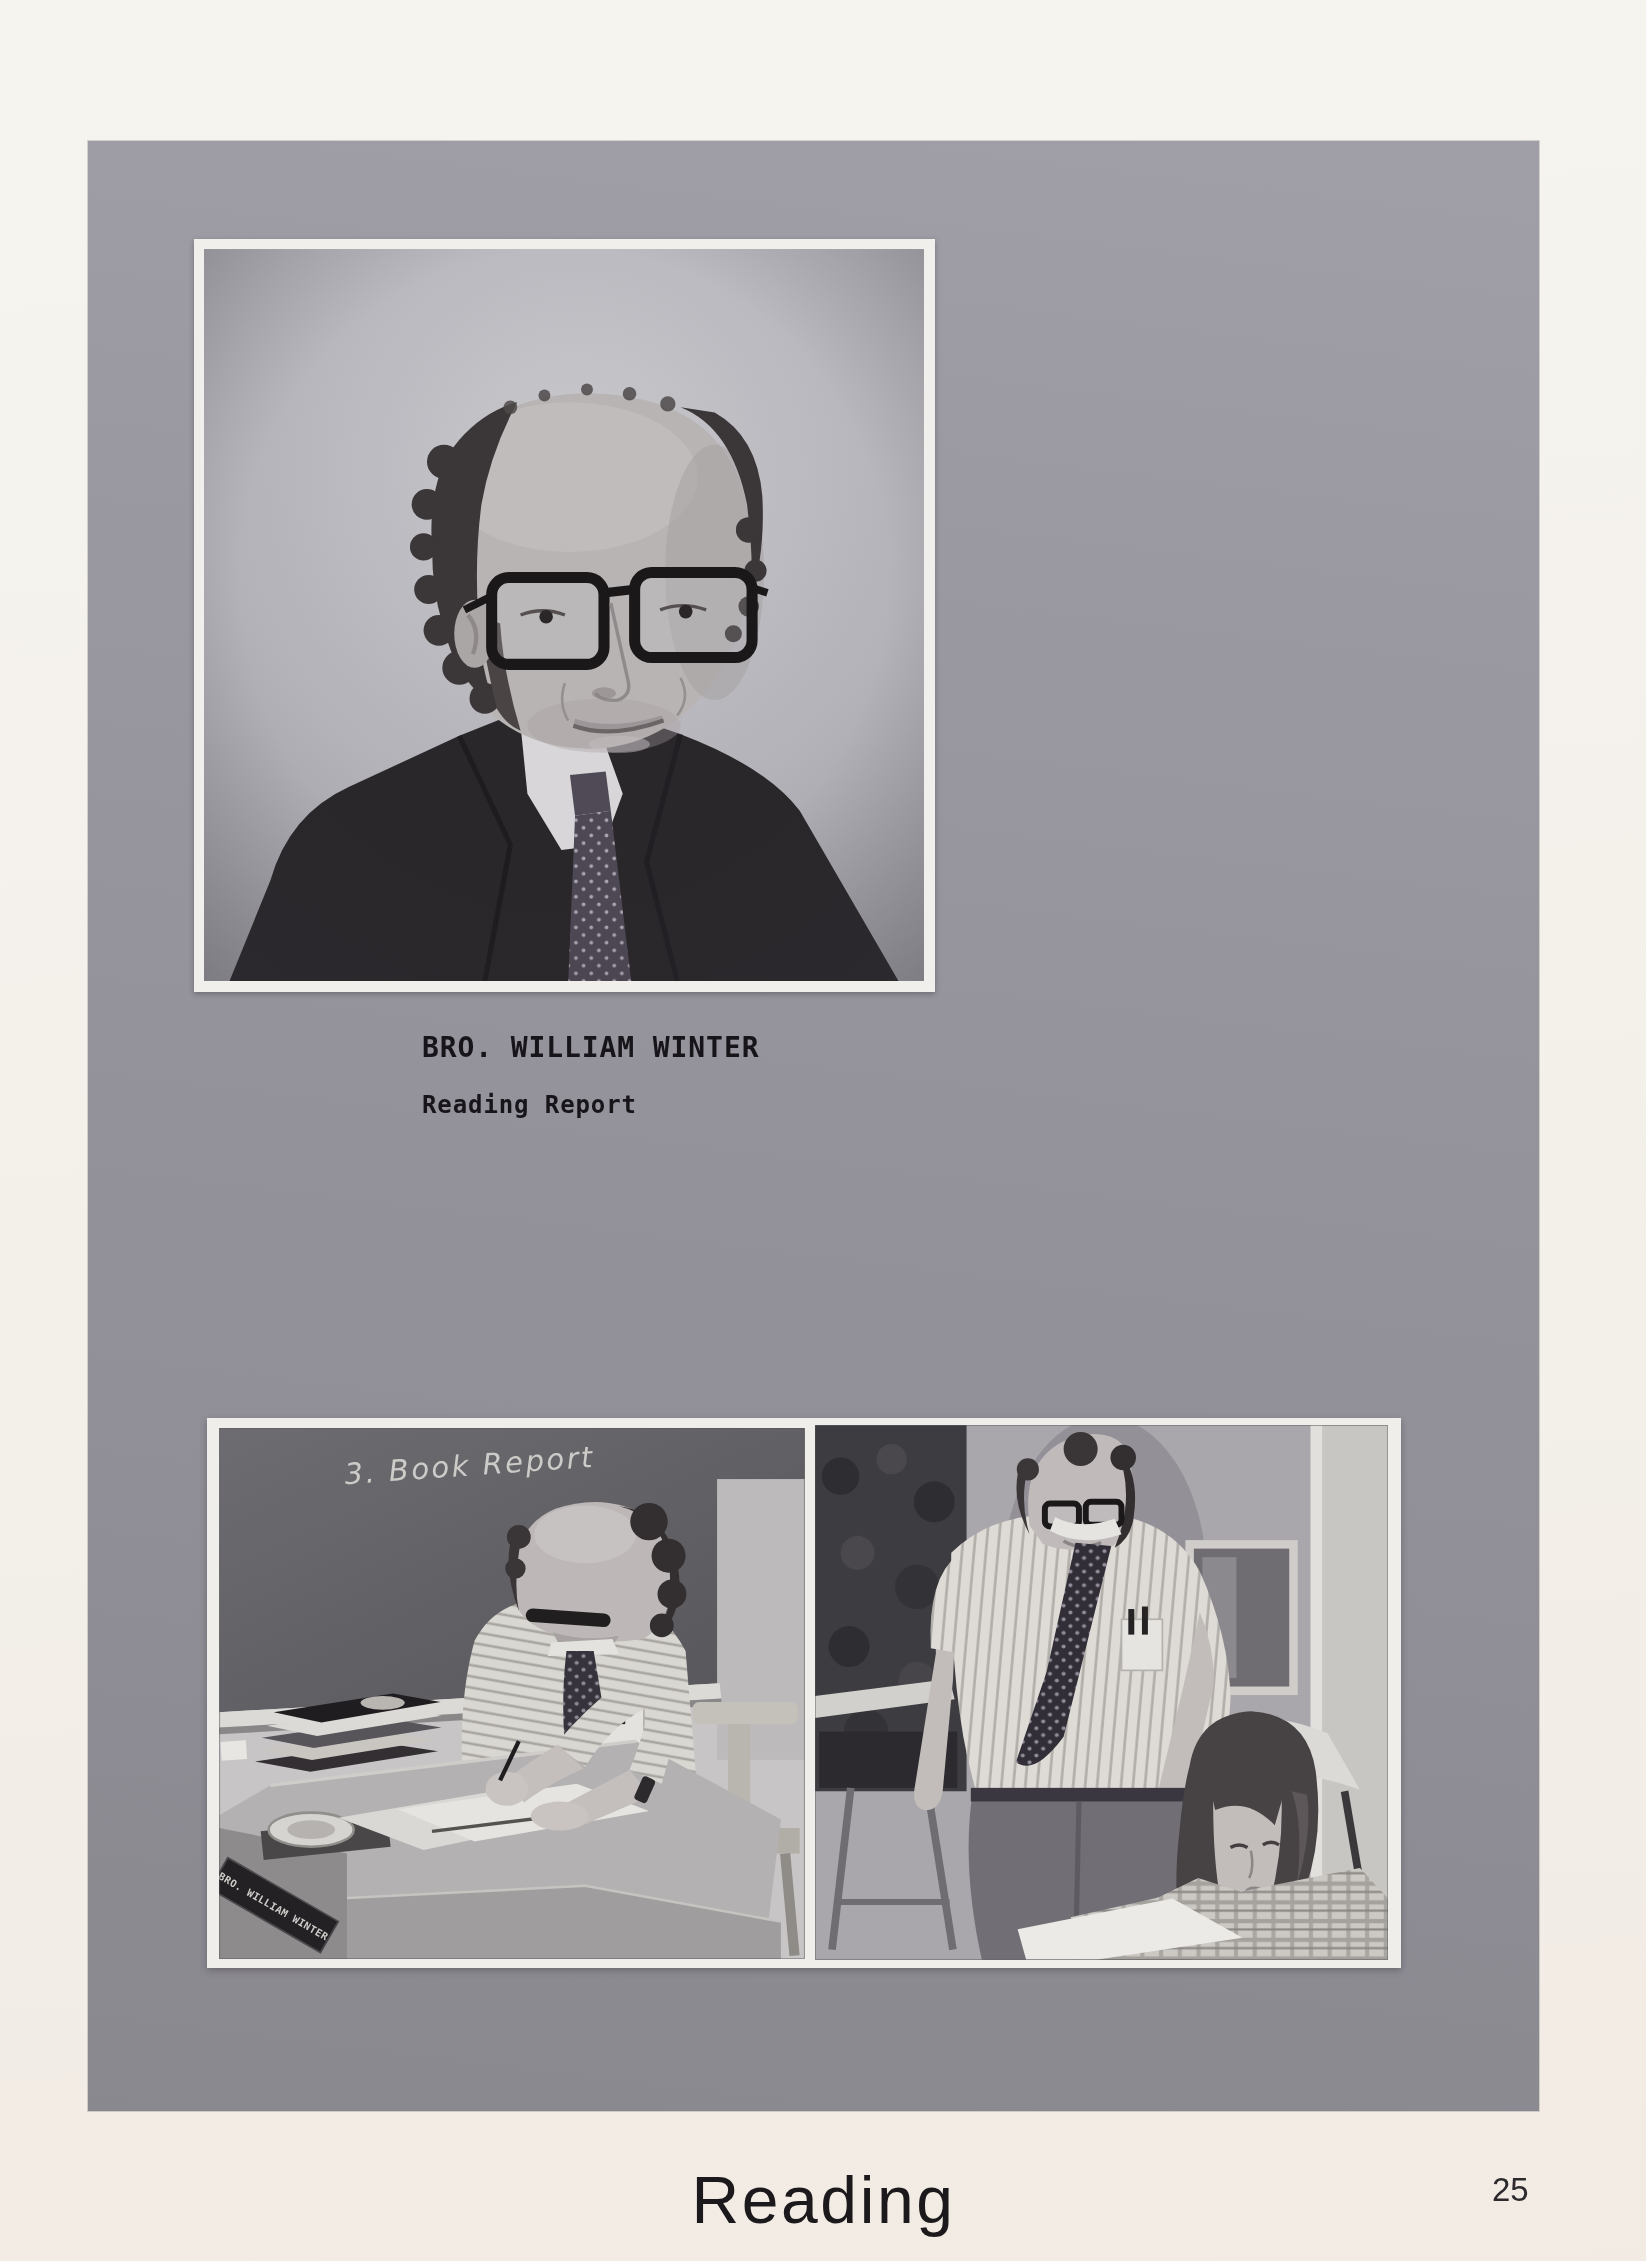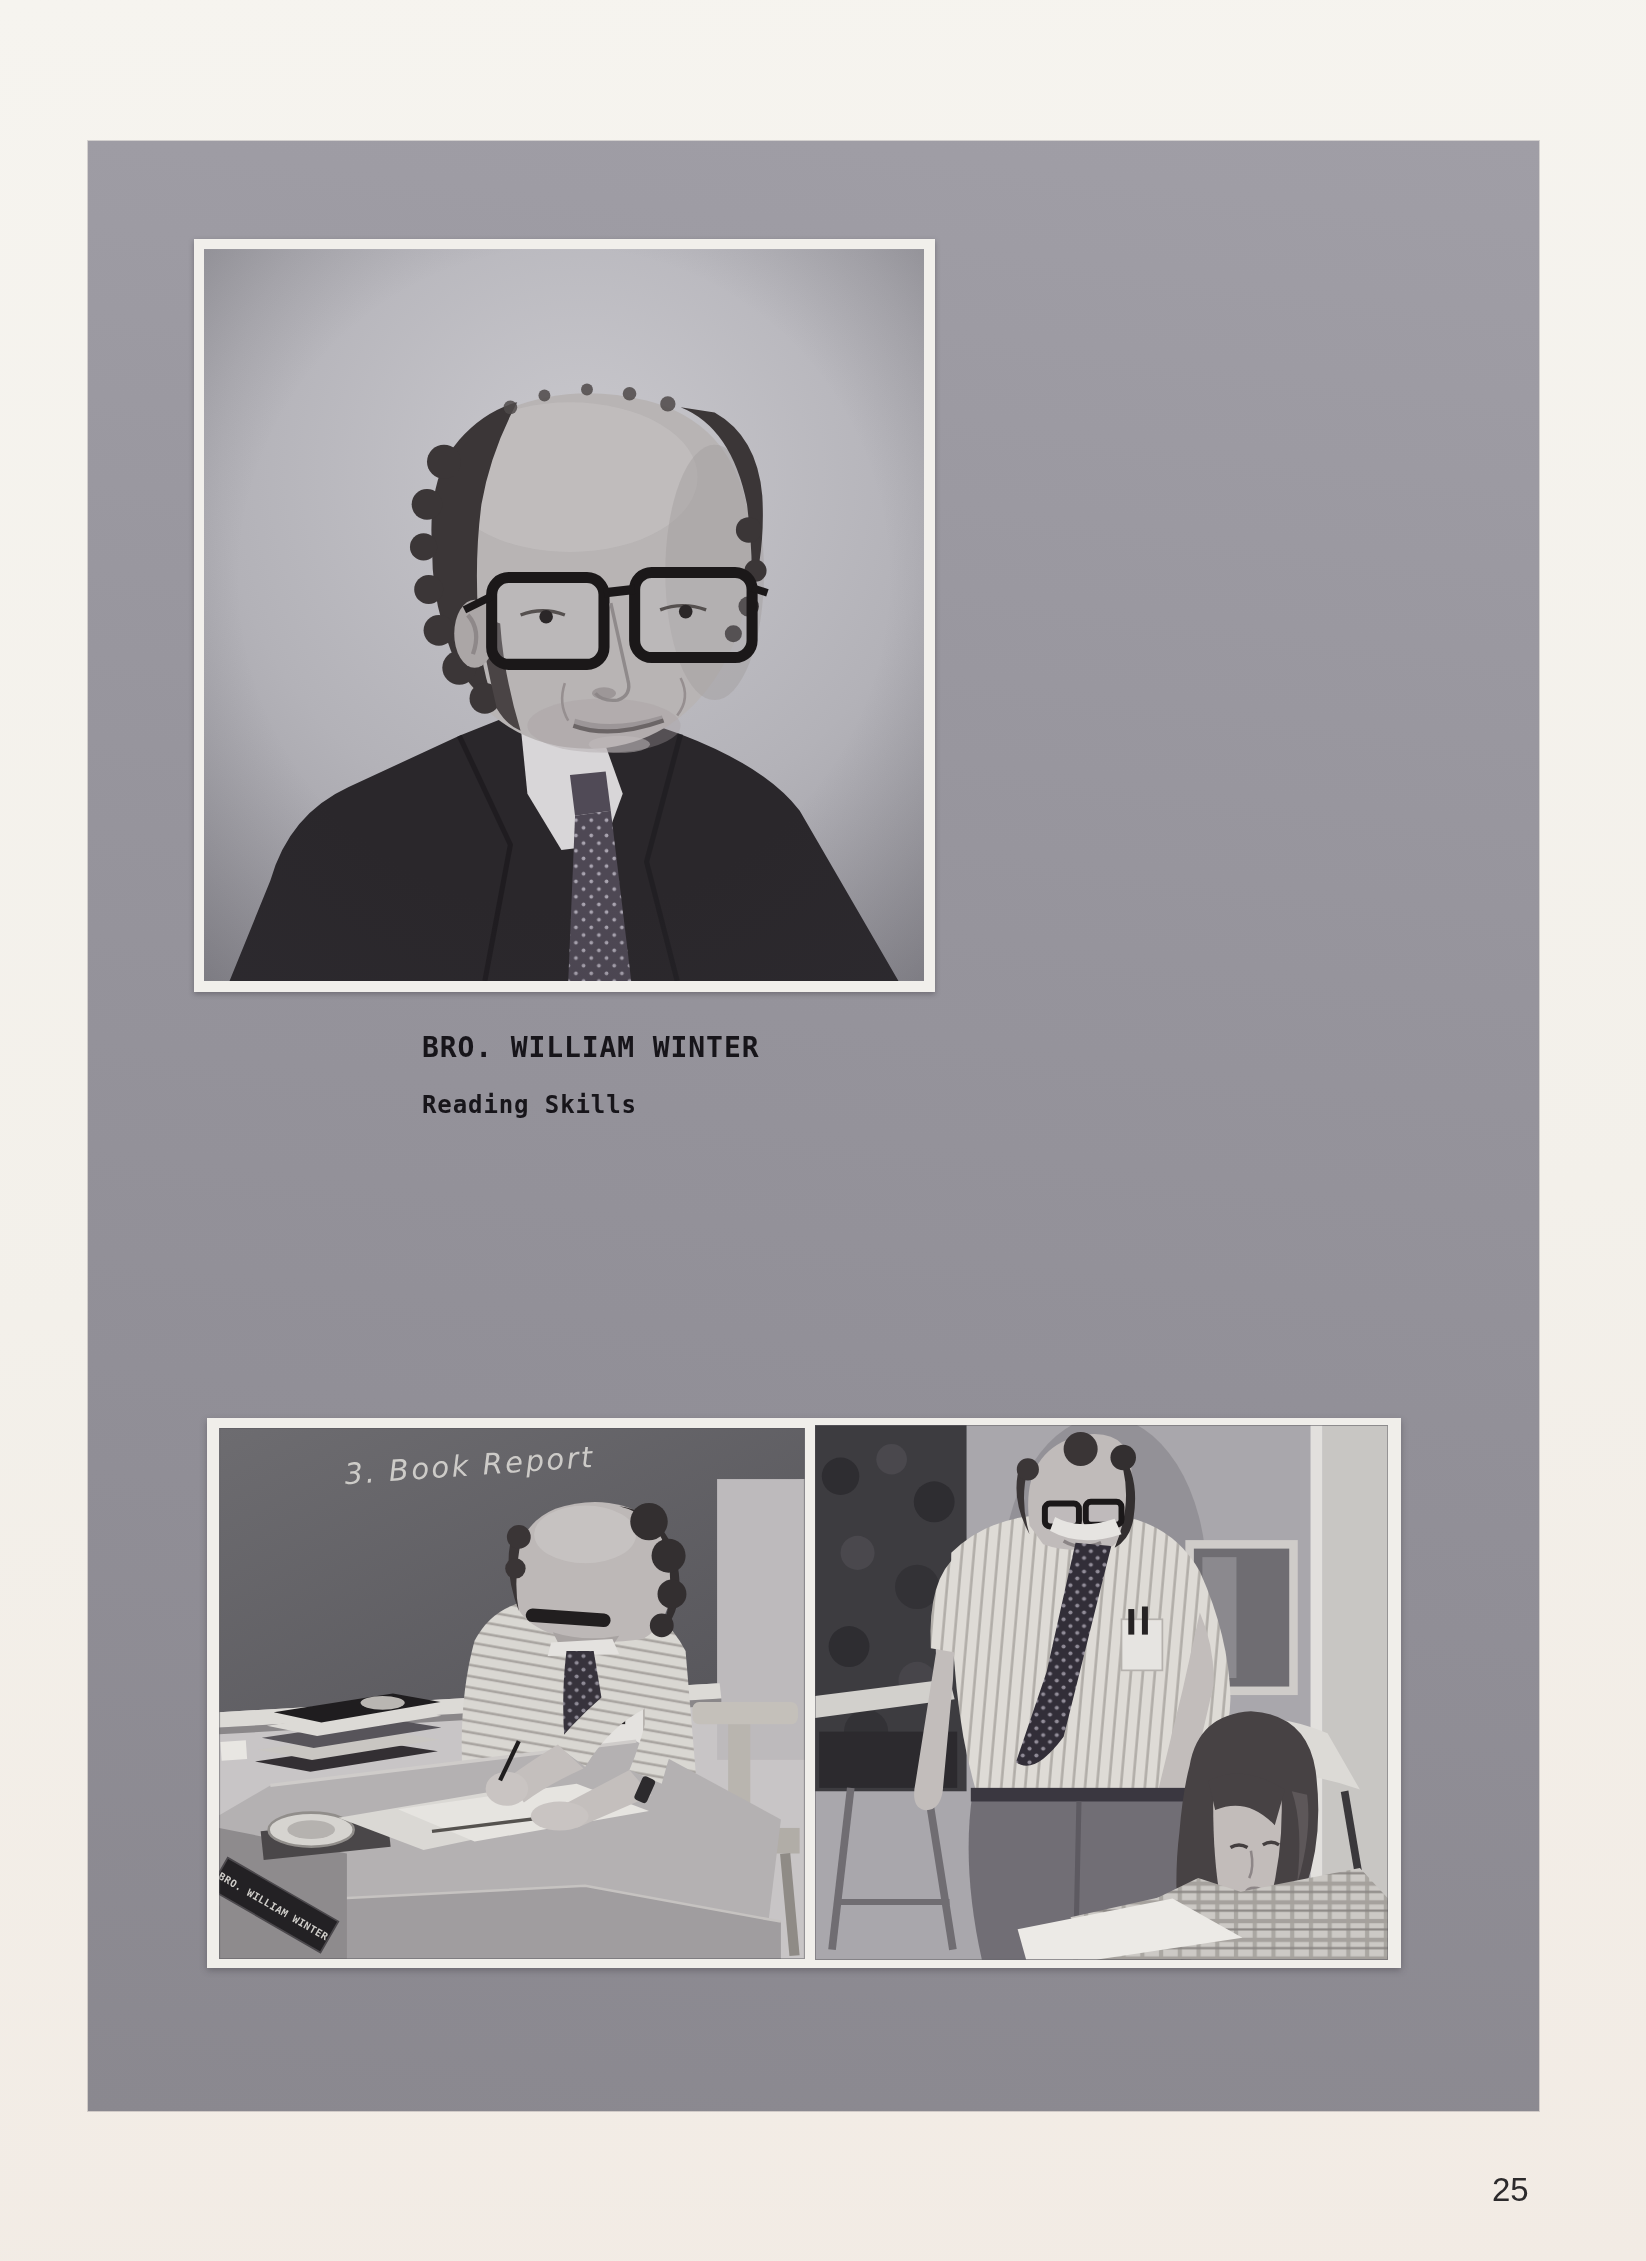--- a/index.html
+++ b/index.html
@@ -134,21 +134,21 @@
           <path d="M434,560 Q478,576 540,554" stroke="#6b6566" stroke-width="5" fill="none"></path>
           <ellipse cx="488" cy="582" rx="36" ry="10" fill="#c1bcbd" opacity=".5"></ellipse>
           <path d="M424,510 Q416,534 428,554" stroke="#968f90" stroke-width="3" fill="none"></path>
           <path d="M560,504 Q572,528 556,548" stroke="#968f90" stroke-width="3" fill="none"></path>
         </g>
         <rect width="846" height="860" fill="url(#pt-vig)"></rect>
       </svg>
     </div>
 
     <div class="caption-name">BRO. WILLIAM WINTER</div>
-    <div class="caption-subject">Reading Skills</div>
+    <div class="caption-subject">Reading Report</div>
 
     <div class="photo-strip">
 
       <svg class="photo-left-svg" width="586" height="531" viewBox="0 0 688 624">
         <defs>
           <linearGradient id="lp-board" x1="0" y1="0" x2="1" y2="1">
             <stop offset="0%" stop-color="#6d6c70"></stop>
             <stop offset="100%" stop-color="#56555a"></stop>
           </linearGradient>
           <pattern id="lp-stripes" width="13" height="13" patternUnits="userSpaceOnUse" patternTransform="rotate(100)">
@@ -345,15 +345,16 @@
           <polygon points="380,566 450,532 500,548 640,520 673,556 673,628 330,628" fill="url(#rp-plaid)"></polygon>
           <polygon points="300,578 452,544 470,582 322,612" fill="url(#rp-plaid)"></polygon>
         </g>
 
         <polygon points="238,592 420,556 502,602 330,628 248,628" fill="#eceae6"></polygon>
         <rect width="673" height="628" fill="none" stroke="#55535a" stroke-width="2" opacity=".5"></rect>
       </svg>
     </div>
   </div>
 
+  <div class="section-title">Reading</div>
   <div class="page-number">25</div>
 </div>
 
 
 </body></html>

